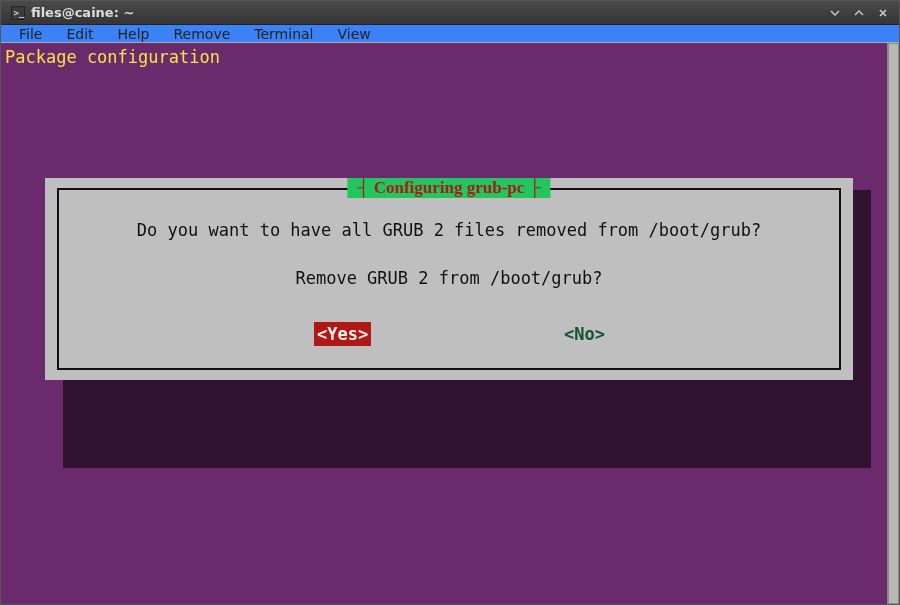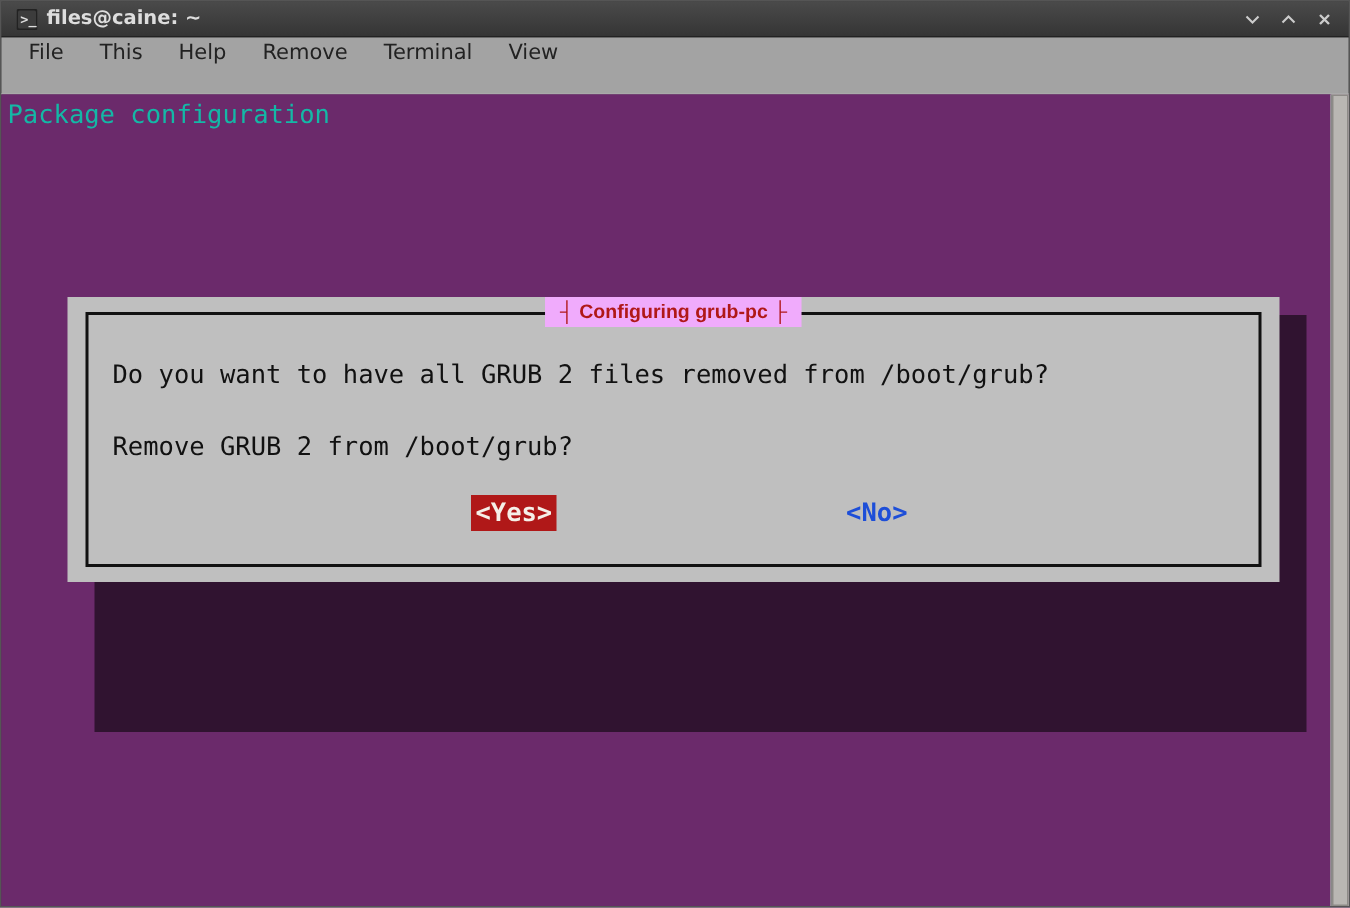--- a/index.html
+++ b/index.html
@@ -43,24 +43,24 @@
       width: 20px; height: 14px;
       display: flex;
       align-items: center;
       justify-content: center;
       font-size: 12px;
       color: #ccc;
       cursor: pointer;
     }
 
     .menubar {
-      height: 38px;
-      background: #a3a3a3;
-      display: flex;
-      align-items: flex-start;
+      height: 18px;
+      background: #3b82f6;
+      display: flex;
+      align-items: center;
       padding: 0 8px;
       gap: 4px;
       border-bottom: 1px solid #aaa;
       font-size: 14px;
       color: #222;
     }
     .menubar-item {
       padding: 2px 10px;
       cursor: pointer;
     }
@@ -75,21 +75,21 @@
       flex: 1;
       background: #6b2a6b;
       font-family: "DejaVu Sans Mono","Liberation Mono","Consolas",monospace;
       font-size: 17px;
       color: #c8c3cf;
       line-height: 24px;
       position: relative;
       padding: 2px 4px;
     }
     .terminal-header-line {
-      color: #14b8a6;
+      color: #fde047;
     }
 
     .scrollbar {
       width: 12px;
       background: #dedcda;
       border-left: 1px solid #888;
       position: relative;
     }
     .scrollbar-thumb {
       position: absolute;
@@ -124,53 +124,54 @@
       position: absolute;
       top: 10px; left: 12px; right: 12px; bottom: 10px;
       border: 2px solid #111;
       pointer-events: none;
     }
     .dialog-title {
       position: absolute;
       top: 0px;
       left: 50%;
       transform: translateX(-50%);
-      background: #f0abfc;
+      background: #22c55e;
       color: #b01818;
       padding: 0 10px;
       font-weight: bold;
-      font-size: 13px;
-      font-family: Liberation Sans, sans-serif;
+      font-size: 17px;
+      font-family: Liberation Serif, serif;
       line-height: 20px;
     }
 
     .dialog-content {
       font-family: "DejaVu Sans Mono","Liberation Mono","Consolas",monospace;
       font-size: 17px;
       line-height: 24px;
       padding: 8px 10px 4px 10px;
     }
     .dialog-content p {
       margin-bottom: 24px;
       white-space: pre-wrap;
-    }
-    .dialog-content p:last-of-type { margin-bottom: 20px; }
+      text-align: center;
+    }
+    .dialog-content p:last-of-type { margin-bottom: 32px; }
 
     .dialog-buttons {
       display: flex;
       justify-content: space-around;
       font-family: "DejaVu Sans Mono","Liberation Mono","Consolas",monospace;
       font-size: 17px;
       font-weight: bold;
       padding: 0 120px 6px 120px;
     }
     .dialog-btn {
       padding: 0 3px;
       cursor: pointer;
-      color: #1d4ed8;
+      color: #14532d;
     }
     .dialog-btn.selected {
       background: #b01818;
       color: #f5f0e8;
       margin-left: 24px;
     }
   </style>
 </head>
 <body>
 
@@ -201,21 +202,21 @@
       <span>
         <svg width="12" height="12" viewBox="0 0 12 12">
             <path d="M3 3 L9 9 M9 3 L3 9" stroke="#ccc" stroke-width="1.6"></path>
           </svg>
       </span>
     </div>
   </div>
 
   <div class="menubar">
     <div class="menubar-item">File</div>
-    <div class="menubar-item">This</div>
+    <div class="menubar-item">Edit</div>
     <div class="menubar-item">Help</div>
     <div class="menubar-item">Remove</div>
     <div class="menubar-item">Terminal</div>
     <div class="menubar-item">View</div>
   </div>
 
   <div class="terminal-area">
     <div class="terminal-body">
       <div class="terminal-header-line">Package configuration</div>
 

